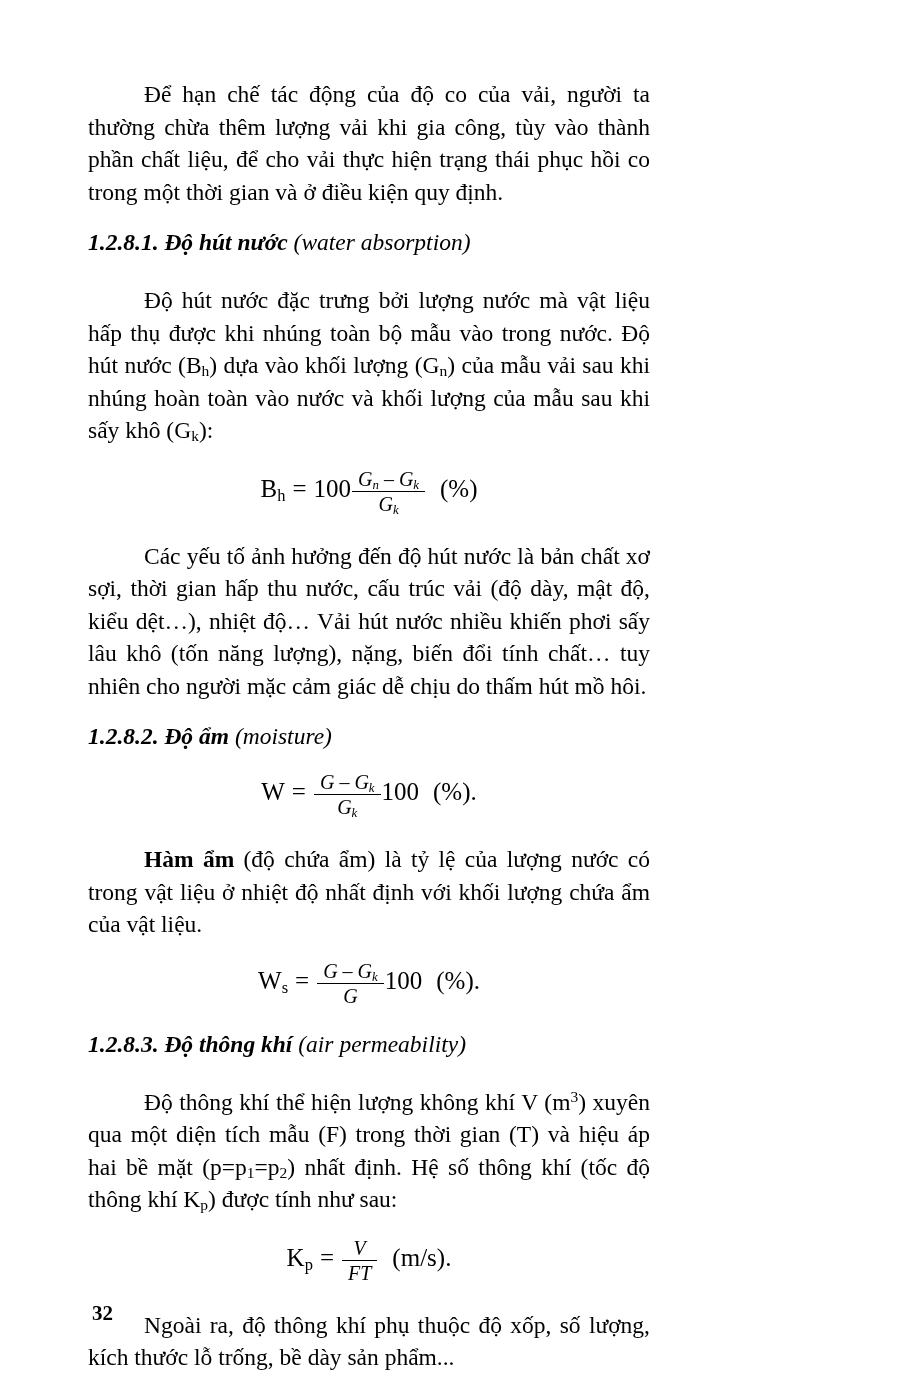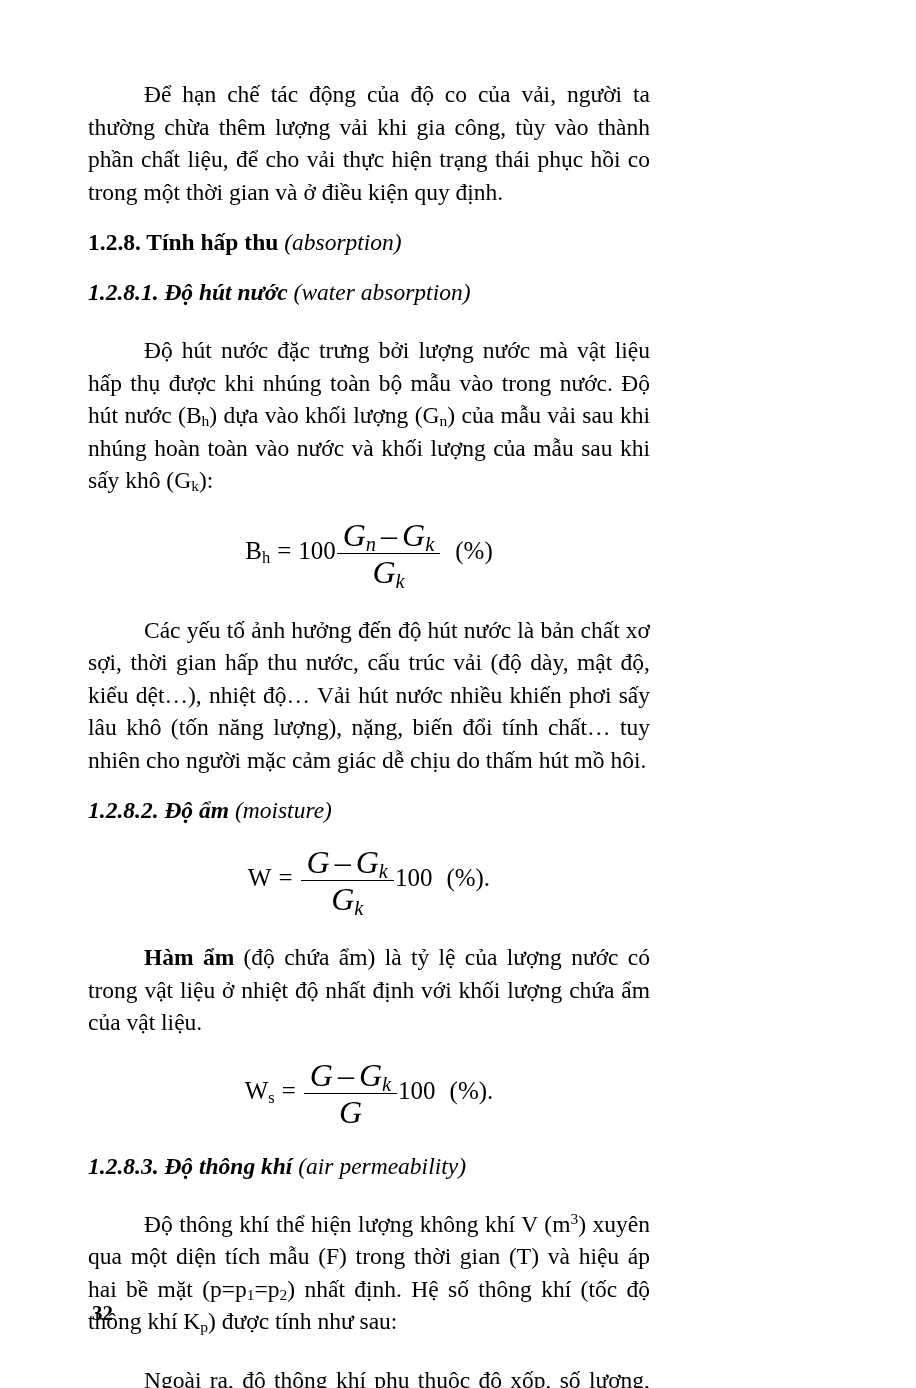--- a/index.html
+++ b/index.html
@@ -104,21 +104,21 @@
   }
   .eq .unit {
     padding-left: 14px;
     font-size: 25px;
   }
   .frac {
     display: inline-block;
     vertical-align: middle;
     text-align: center;
     font-style: italic;
-    font-size: 32px;
+    font-size: 20px;
     margin: 0 1px;
     font-family: Liberation Serif, serif;
   }
   .frac .num {
     display: block;
     padding: 0 6px 2px 6px;
     border-bottom: 1.6px solid #000;
     white-space: nowrap;
   }
   .frac .den {
@@ -144,25 +144,20 @@
     line-height: 1;
   }
 </style>
 </head>
 <body>
 
 <div class="page">
 
   <p class="body-text indent">Để hạn chế tác động của độ co của vải, người ta thường chừa thêm lượng vải khi gia công, tùy vào thành phần chất liệu, để cho vải thực hiện trạng thái phục hồi co trong một thời gian và ở điều kiện quy định.</p>
 
-  <p class="heading-1">
-    <span>1.2.8.</span>
-    <span>Tính hấp thu</span>
-    <span class="en">(absorption)</span>
-  </p>
 
   <p class="heading-2">
     <span>1.2.8.1.</span>
     <span>Độ hút nước</span>
     <span class="en">(water absorption)</span>
   </p>
 
   <p class="body-text indent para-gap"><span>Độ hút nước đặc trưng bởi lượng nước mà vật liệu hấp thụ được khi nhúng toàn bộ mẫu vào trong nước. Độ hút nước (B</span><sub>h</sub><span>) dựa vào khối lượng (G</span><sub>n</sub><span>) của mẫu vải sau khi nhúng hoàn toàn vào nước và khối lượng của mẫu sau khi sấy khô (G</span><sub>k</sub><span>):</span></p>
 
   <div class="formula formula-1">
@@ -204,18 +199,26 @@
   </div>
 
   <p class="heading-2">
     <span>1.2.8.3.</span>
     <span>Độ thông khí</span>
     <span class="en">(air permeability)</span>
   </p>
 
   <p class="body-text indent para-gap"><span>Độ thông khí thể hiện lượng không khí V (m</span><sup>3</sup><span>) xuyên qua một diện tích mẫu (F) trong thời gian (T) và hiệu áp hai bề mặt (p=p</span><sub>1</sub><span>=p</span><sub>2</sub><span>) nhất định. Hệ số thông khí (tốc độ thông khí K</span><sub>p</sub><span>) được tính như sau:</span></p>
 
+  <div class="formula formula-4">
+    <span class="eq">
+      <span class="lhs"><span>K</span><sub>p</sub></span><span class="op">=</span><span class="frac">
+        <span class="num">V</span>
+        <span class="den">FT</span>
+      </span><span class="unit">(m/s).</span>
+    </span>
+  </div>
 
   <p class="body-text indent para-gap">Ngoài ra, độ thông khí phụ thuộc độ xốp, số lượng, kích thước lỗ trống, bề dày sản phẩm...</p>
 
 </div>
 
 <div class="pagenum">32</div>
 
 </body></html>

